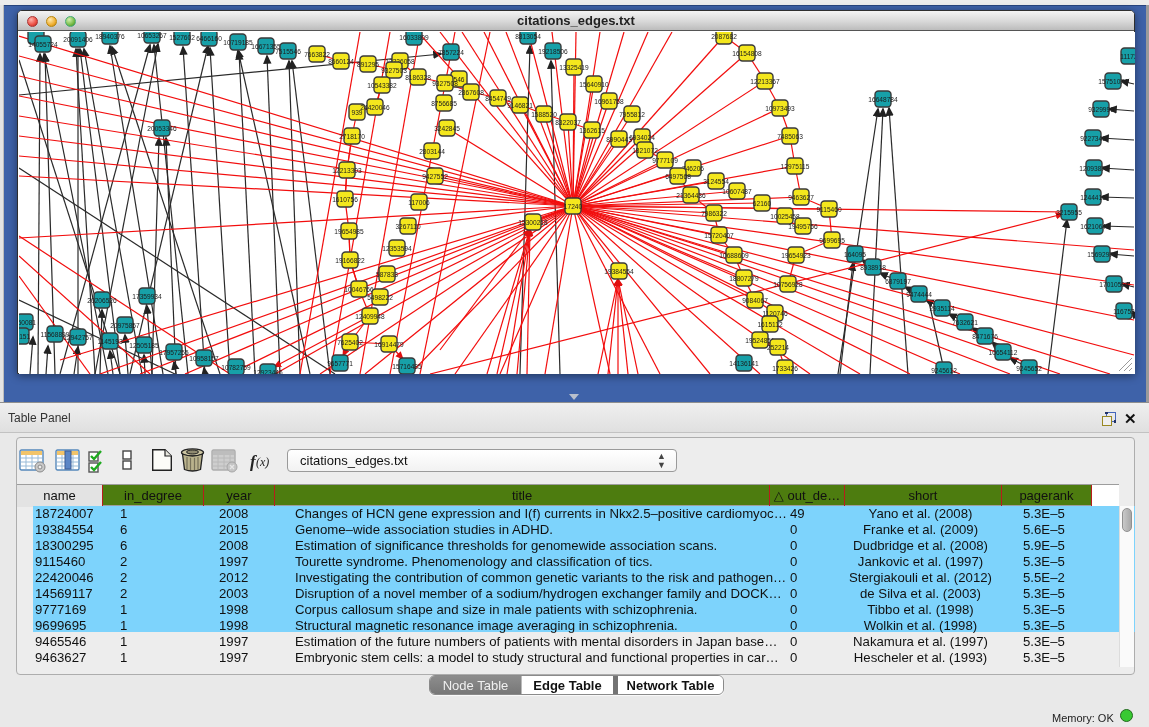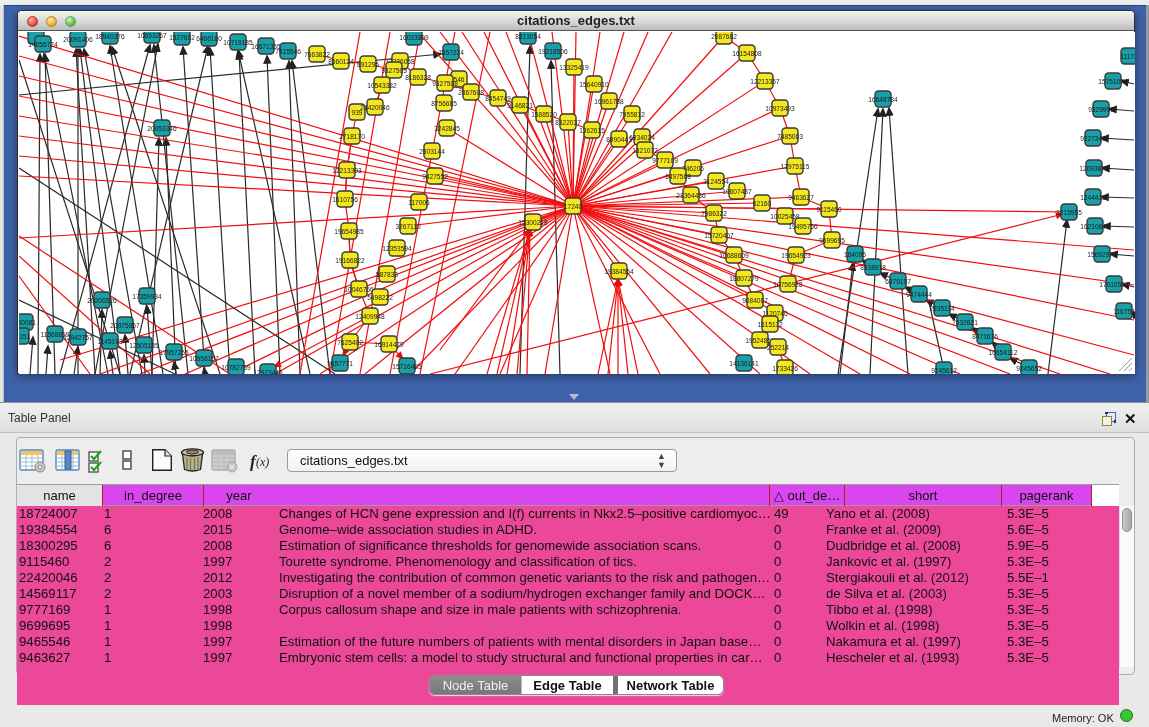--- a/index.html
+++ b/index.html
@@ -28,27 +28,27 @@
 #tptitle{left:8px;top:0;font-size:12px;color:#333;line-height:31px}
 #fltic{left:1102px;top:9px;width:14px;height:14px}
 #closeic{left:1124px;top:7px;font-size:15px;font-weight:bold;color:#111}
 #box{left:16px;top:35px;width:1119px;height:238px;background:#ededed;border:1px solid #adadad;border-radius:4px}
 
 #tbar{left:0px;top:6px;width:290px;height:44px}
 #combo{left:270px;top:11px;width:390px;height:23px;background:linear-gradient(#fff,#f2f2f2);
  border:1px solid #9a9a9a;border-radius:4px;font-size:13px;color:#111;line-height:21px;padding-left:12px}
 #combo .arr{position:absolute;right:10px;top:2px;font-size:9px;color:#444;line-height:9px;text-align:center}
 
-#thead{left:0px;top:46px;width:1102px;height:22px;background:#d946ef;border-top:1px solid #9d9d9d;border-bottom:1px solid #9d9d9d}
+#thead{left:0px;top:46px;width:1102px;height:22px;background:#4d7c0f;border-top:1px solid #9d9d9d;border-bottom:1px solid #9d9d9d}
 .hc{position:absolute;top:0;height:22px;font-size:13px;color:#111;text-align:center;line-height:21px;border-left:1px solid #b91c1c}
-#tbwhite{left:0px;top:68px;width:1102px;height:199px;background:#ec4899}
+#tbwhite{left:16px;top:68px;width:1102px;height:126px;background:#7dd3fc}
 .trow{position:absolute;left:0;width:1102px;height:16px;font-size:13.2px;color:#111;line-height:16px;white-space:nowrap}
 .trow span{position:absolute;top:0}
 .c0{left:2px}.c1{left:87px}.c2{left:186px}.c3{left:262px}.c4{left:757px}
-.c5{left:809px;width:157px;}.c6{left:990px}
+.c5{left:809px;width:157px;text-align:center}.c6{left:990px}
 #sbar{left:1102px;top:68px;width:15px;height:161px;background:#fafafa;border-left:1px solid #dcdcdc}
 #sthumb{left:2px;top:2px;width:10px;height:24px;background:linear-gradient(90deg,#c9c9c9,#a8a8a8);border-radius:5px;border:1px solid #909090}
 
 #tabs{left:429px;top:273px;height:20px;border:1px solid #8a8a8a;border-radius:6px;overflow:hidden;display:flex;
  box-shadow:0 1px 1px rgba(255,255,255,.8)}
 .tab{height:28px;font-size:13px;font-weight:bold;line-height:19px;text-align:center;background:#fff;color:#111}
 #tab1{width:91px;background:linear-gradient(#8d8d8d,#6b6b6b);color:#f0f0f0;font-weight:normal}
 #tab2{width:92px;border-left:1px solid #bbb}
 #tab3{width:110px;border-left:5px solid #737373}
 #mem{left:1052px;top:310px;font-size:11px;color:#222}
@@ -623,20 +623,21 @@
 
  <text x="233" y="23" font-family="Liberation Serif,serif" font-style="italic" font-weight="bold" font-size="17" fill="#222">f</text>
  <text x="239" y="22" font-family="Liberation Serif,serif" font-style="italic" font-size="12" fill="#222">(x)</text>
 </g>
 </svg>
      <div class="abs" id="combo">citations_edges.txt<span class="arr">▲<br>▼</span></div>
      <div class="abs" id="thead">
        <span class="hc" style="left:0;width:85px;background:#e3e3e3;border-left:none">name</span>
        <span class="hc" style="left:85px;width:101px">in_degree</span>
        <span class="hc" style="left:186px;width:71px">year</span>
+       <span class="hc" style="left:257px;width:495px">title</span>
        <span class="hc" style="left:752px;width:75px">△ out_de…</span>
        <span class="hc" style="left:827px;width:157px">short</span>
        <span class="hc" style="left:984px;width:90px">pagerank</span>
        <span class="hc" style="left:1074px;width:28px;background:#fff"></span>
      </div>
      <div class="abs" id="tbwhite">
 <div class="trow" style="top:0px">
             <span class="c0">18724007</span>
             <span class="c1">1</span>
             <span class="c2">2008</span>
@@ -672,21 +673,21 @@
             <span class="c5">Jankovic et al. (1997)</span>
             <span class="c6">5.3E–5</span>
           </div>
 <div class="trow" style="top:64px">
             <span class="c0">22420046</span>
             <span class="c1">2</span>
             <span class="c2">2012</span>
             <span class="c3">Investigating the contribution of common genetic variants to the risk and pathogen…</span>
             <span class="c4">0</span>
             <span class="c5">Stergiakouli et al. (2012)</span>
-            <span class="c6">5.5E–1</span>
+            <span class="c6">5.5E–2</span>
           </div>
 <div class="trow" style="top:80px">
             <span class="c0">14569117</span>
             <span class="c1">2</span>
             <span class="c2">2003</span>
             <span class="c3">Disruption of a novel member of a sodium/hydrogen exchanger family and DOCK…</span>
             <span class="c4">0</span>
             <span class="c5">de Silva et al. (2003)</span>
             <span class="c6">5.3E–5</span>
           </div>
@@ -696,20 +697,21 @@
             <span class="c2">1998</span>
             <span class="c3">Corpus callosum shape and size in male patients with schizophrenia.</span>
             <span class="c4">0</span>
             <span class="c5">Tibbo et al. (1998)</span>
             <span class="c6">5.3E–5</span>
           </div>
 <div class="trow" style="top:112px">
             <span class="c0">9699695</span>
             <span class="c1">1</span>
             <span class="c2">1998</span>
+            <span class="c3">Structural magnetic resonance image averaging in schizophrenia.</span>
             <span class="c4">0</span>
             <span class="c5">Wolkin et al. (1998)</span>
             <span class="c6">5.3E–5</span>
           </div>
 <div class="trow" style="top:128px">
             <span class="c0">9465546</span>
             <span class="c1">1</span>
             <span class="c2">1997</span>
             <span class="c3">Estimation of the future numbers of patients with mental disorders in Japan base…</span>
             <span class="c4">0</span>

